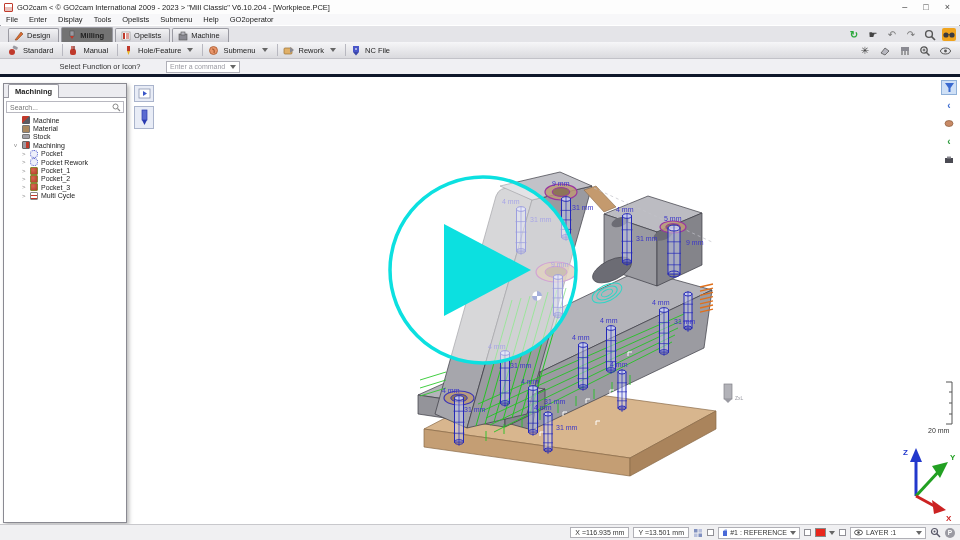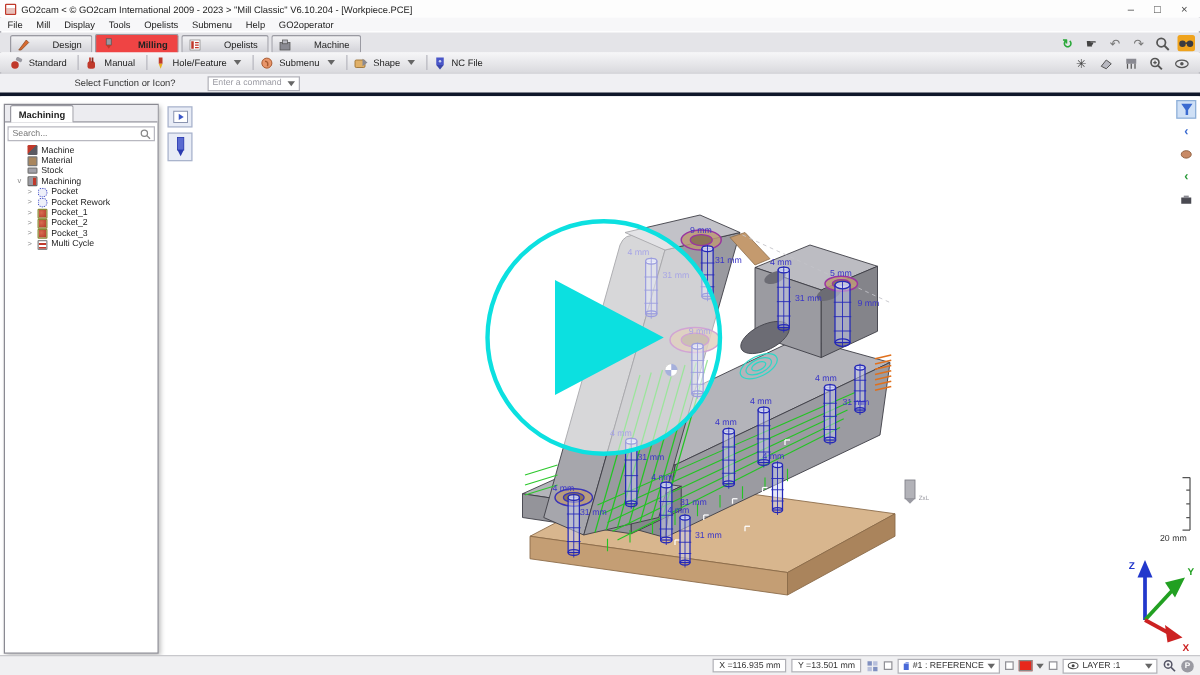--- a/index.html
+++ b/index.html
@@ -10,24 +10,24 @@
   .titlebar{position:absolute;left:0;top:0;right:0;height:14px;background:#fdfdfd;
             display:flex;align-items:center;padding:0 4px;font-size:7.5px;color:#222;}
   .applogo{width:9px;height:9px;border:1.5px solid #c0392b;border-radius:1px;margin-right:4px;
            background:linear-gradient(#fff 40%,#e8c0ba 40%);}
   .wctrls{margin-left:auto;display:flex;gap:16px;font-size:9px;color:#444;padding-right:6px;}
   .wctrls span{cursor:default;}
   .menubar{position:absolute;left:0;top:14px;right:0;height:11px;background:#f7f7f9;
            display:flex;align-items:center;gap:11px;padding:0 6px;font-size:7.5px;color:#222;}
   .tabrow{position:absolute;left:0;top:26px;right:0;height:16px;background:#e4e4e8;
           display:flex;align-items:flex-end;padding:0 0 0 8px;}
-  .tab{display:flex;align-items:center;gap:18px;font-size:7.5px;color:#222;
+  .tab{display:flex;align-items:center;gap:3px;font-size:7.5px;color:#222;
        border:1px solid #9a9aa2;border-bottom:none;border-radius:2px 2px 0 0;
        padding:2px 8px 2px 5px;background:linear-gradient(#f2f2f4,#d2d2d8);height:14px;margin-right:2px;}
-  .tab.active{background:#ef4444;font-weight:bold;height:15px;}
+  .tab.active{background:#737373;font-weight:bold;height:15px;}
   .ribbon{position:absolute;left:0;top:42px;right:0;height:17px;
           background:linear-gradient(#f6f6f8,#dadade);border-bottom:1px solid #c2c2c8;
           display:flex;align-items:center;padding:0 4px;font-size:7.5px;color:#222;}
   .rbtn{display:flex;align-items:center;gap:4px;padding:1px 8px 1px 4px;height:15px;}
   .vsep{width:1px;height:12px;background:#b8b8c0;margin:0 1px;}
   .caret{width:0;height:0;border-left:3px solid transparent;border-right:3px solid transparent;
          border-top:4px solid #666;margin-left:2px;}
   .promptrow{position:absolute;left:0;top:59px;right:0;height:18px;background:#f0f0f3;
              border-bottom:3px solid #0f172a;display:flex;align-items:center;font-size:7.5px;color:#333;}
   .promptlabel{margin-left:40px;width:120px;text-align:center;}
@@ -96,21 +96,21 @@
     <span>GO2cam &lt; © GO2cam International 2009 - 2023 &gt;    "Mill Classic"   V6.10.204 - [Workpiece.PCE]</span>
     <span class="wctrls">
       <span>–</span>
       <span>□</span>
       <span>×</span>
     </span>
   </div>
 
   <div class="menubar">
     <span>File</span>
-    <span>Mill</span>
+    <span>Enter</span>
     <span>Display</span>
     <span>Tools</span>
     <span>Opelists</span>
     <span>Submenu</span>
     <span>Help</span>
     <span>GO2operator</span>
   </div>
 
   <div class="tabrow">
     <div class="tab">
@@ -199,21 +199,21 @@
         </svg>
       <span>Submenu</span>
         <span class="caret"></span>
     </div>
       <div class="vsep"></div>
     <div class="rbtn">
       <svg width="12" height="11">
           <rect x="1" y="3" width="8" height="6" rx="1" fill="#e0b068" stroke="#9a7030" stroke-width="0.7"></rect>
           <polygon points="7,2 11,5 7,8" fill="#8a8a92"></polygon>
         </svg>
-      <span>Shape</span>
+      <span>Rework</span>
         <span class="caret"></span>
     </div>
       <div class="vsep"></div>
     <div class="rbtn">
       <svg width="10" height="11">
           <rect x="2" y="1" width="6" height="6" fill="#4a56c8"></rect>
           <polygon points="2,7 8,7 5,10.5" fill="#3a46a8"></polygon>
           <circle cx="5" cy="4" r="1" fill="#c8d0f0"></circle>
         </svg>
       <span>NC File</span>

